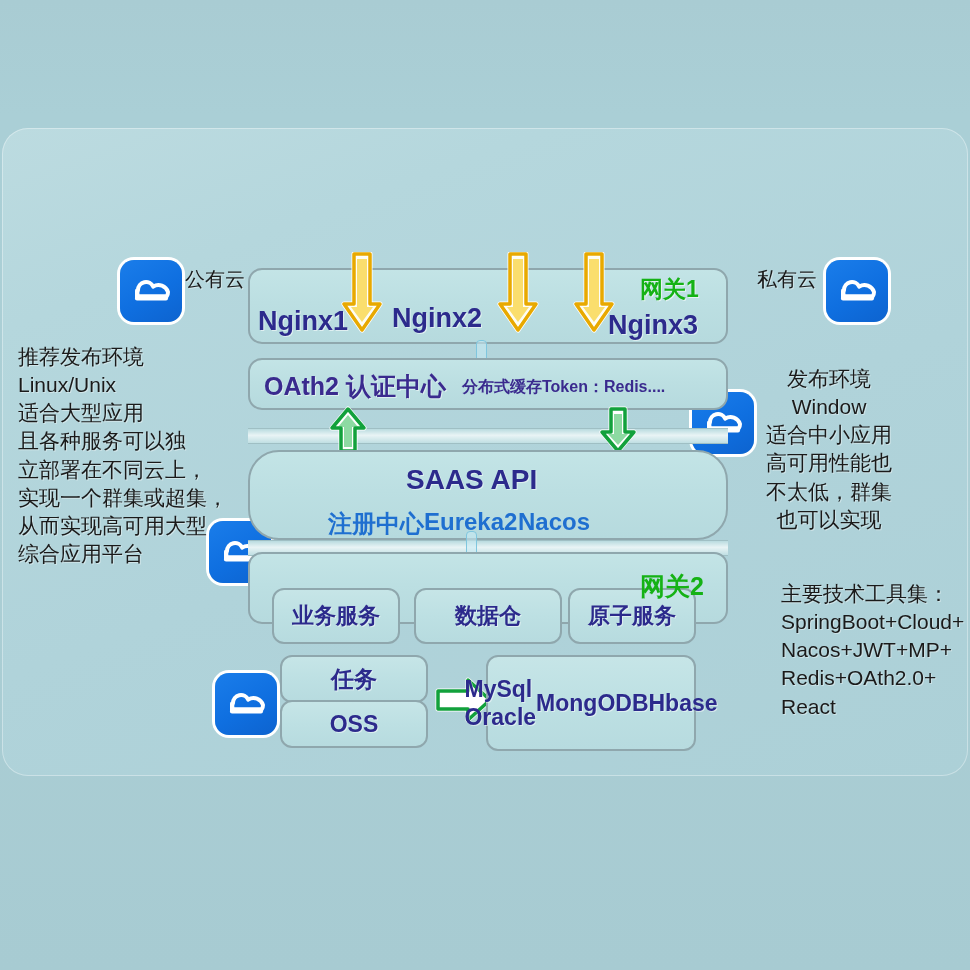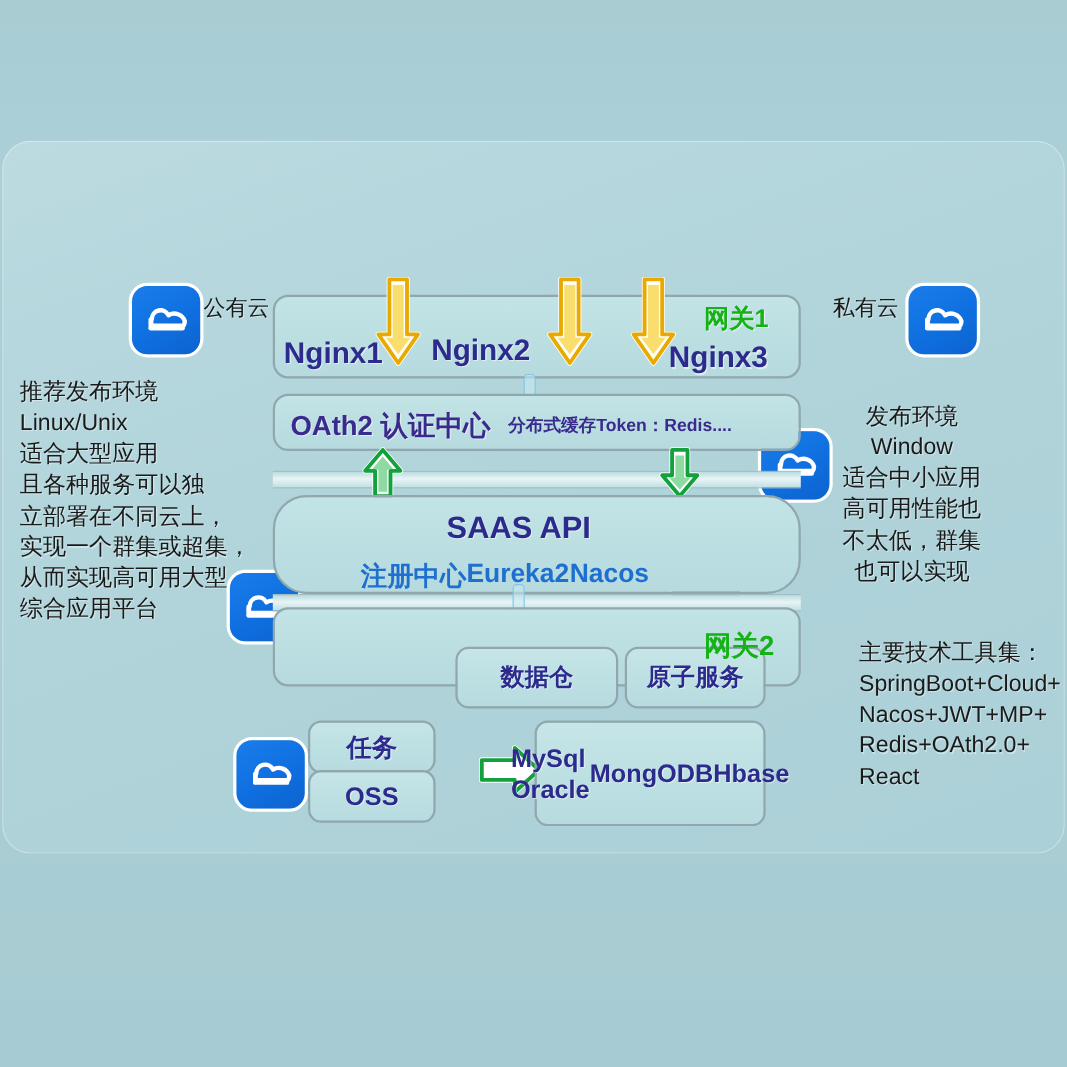--- a/index.html
+++ b/index.html
@@ -60,21 +60,21 @@
   
   #svcwrap{left:248px;top:552px;width:480px;height:72px;}
   .svc{
     position:absolute;top:588px;height:56px;border:2px solid #8fa7ad;border-radius:12px;
     background:linear-gradient(180deg,#c6e5e7 0%,#bde0e3 50%,#b7dbdf 100%);
     display:flex;align-items:center;justify-content:center;
     color:#2c2a8c;font-weight:bold;font-size:22px;box-sizing:border-box;
     text-shadow:1px 1px 0 rgba(255,255,255,.5);
   }
   .stk{
-    position:absolute;left:280px;height:48px;width:116px;
+    position:absolute;left:280px;height:48px;width:148px;
     border:2px solid #8fa7ad;border-radius:12px;
     background:linear-gradient(180deg,#c6e5e7 0%,#bde0e3 50%,#b7dbdf 100%);
     display:flex;align-items:center;justify-content:center;
     color:#2c2a8c;font-weight:bold;font-size:23px;box-sizing:border-box;
     text-shadow:1px 1px 0 rgba(255,255,255,.5);
   }
   #dbbox{
     position:absolute;left:486px;top:655px;width:210px;height:96px;
     border:2px solid #8fa7ad;border-radius:12px;
     background:linear-gradient(180deg,#c6e5e7 0%,#bde0e3 50%,#b7dbdf 100%);
@@ -221,20 +221,23 @@
     <div class="saassub" style="left:78px;top:56px">注册中心</div>
     <div class="saassub" style="left:174px;top:56px">Eureka2</div>
     <div class="saassub" style="left:268px;top:56px">Nacos</div>
   </div>
 
   <div class="hrail" style="left:248px;top:540px;width:480px"></div>
   <div class="vline" style="left:466px;top:531px;height:32px"></div>
 
   <div class="rbox" id="svcwrap"></div>
 
+  <div class="svc" style="left:272px;width:128px">
+      <span>业务服务</span>
+    </div>
   <div class="svc" style="left:414px;width:148px">
       <span>数据仓</span>
     </div>
   <div class="svc" style="left:568px;width:128px">
       <span>原子服务</span>
     </div>
 
   <div id="gw2">网关2</div>
 
   <div class="stk" style="top:655px">

